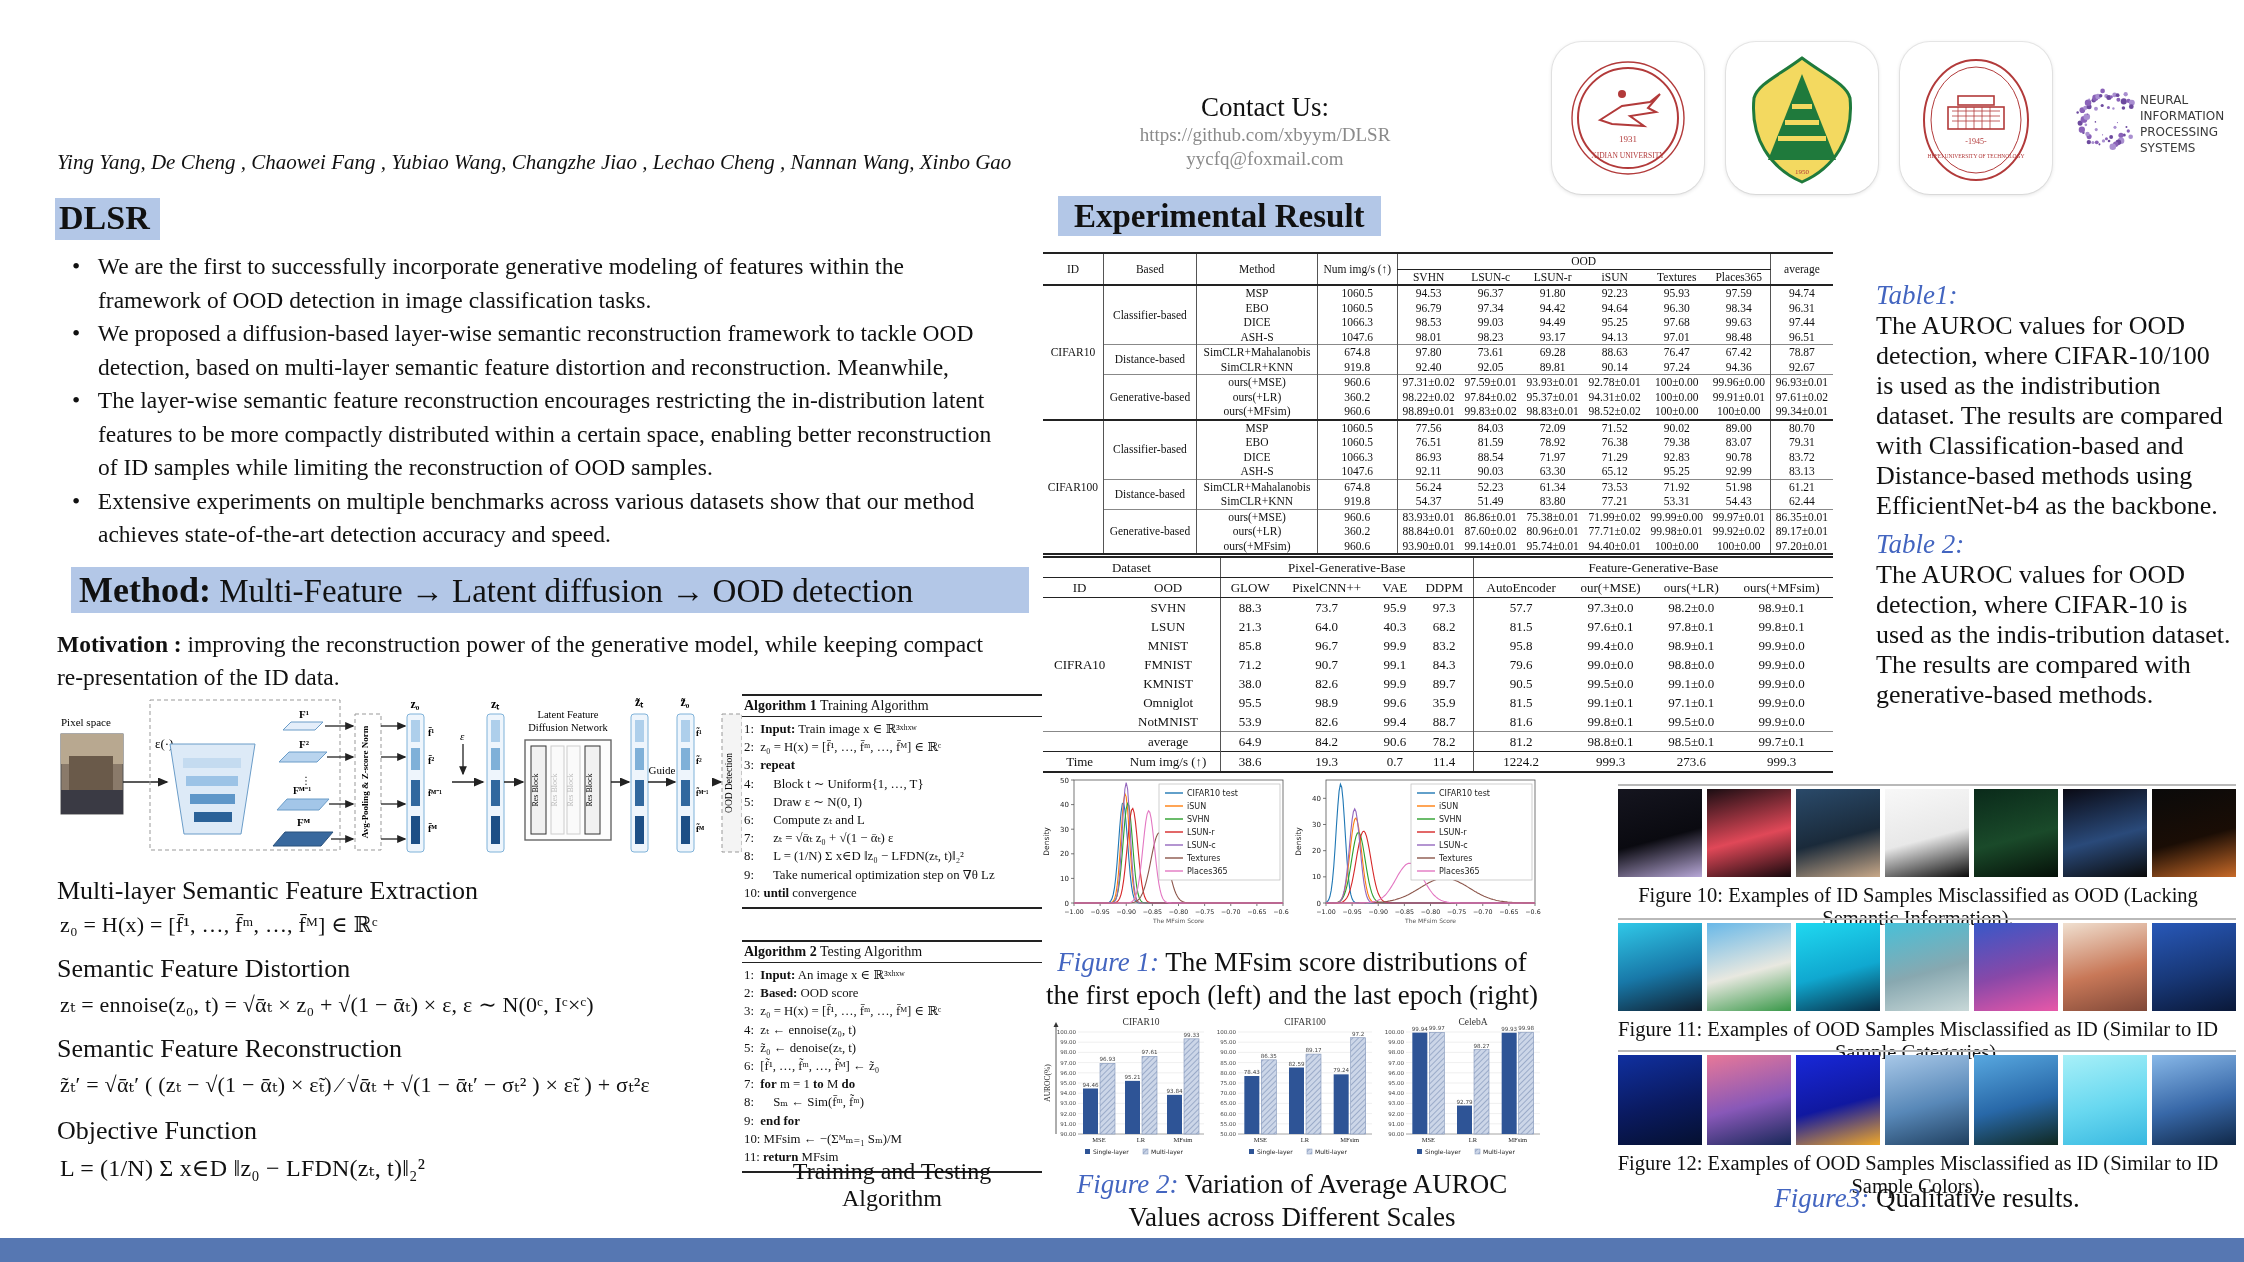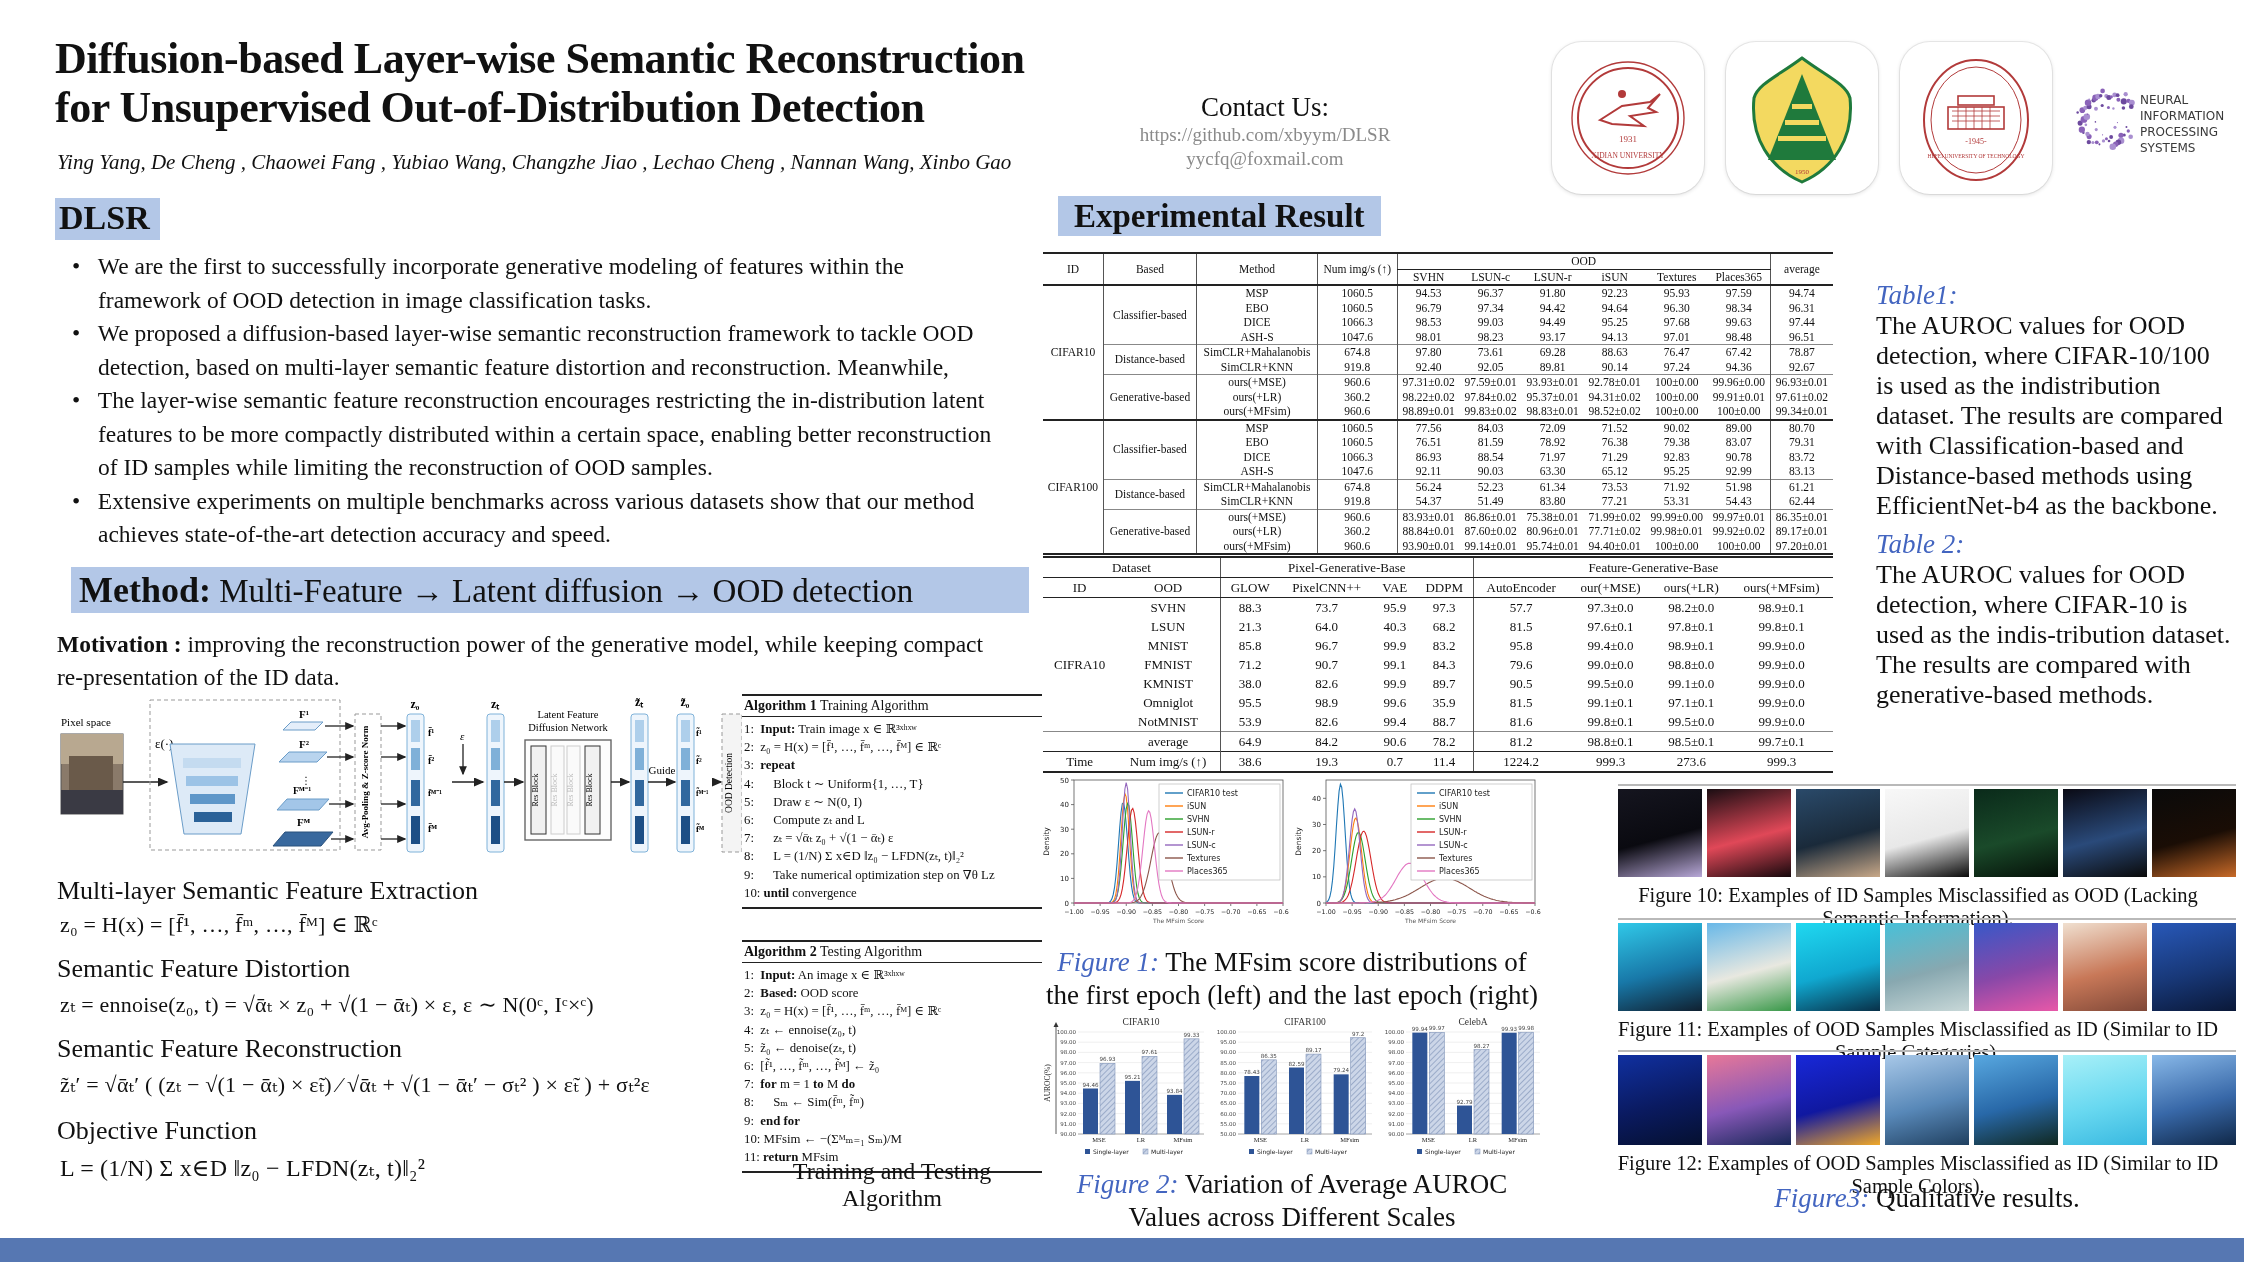--- a/index.html
+++ b/index.html
@@ -59,24 +59,20 @@
   .tile{flex:1;height:100%;}
   .footer-bar{left:0;top:1238px;width:2244px;height:24px;background:#5677b2;}
   svg text{font-family:"DejaVu Sans","Liberation Sans",sans-serif;}
   svg text.serif{font-family:"Liberation Serif",serif;}
 </style>
 </head>
 <body>
 
 <div class="poster">
 
-  <div class="abs title" style="left:55px;top:34px;width:1040px;">
-    <div>Diffusion-based Layer-wise Semantic Reconstruction</div>
-    <div>for Unsupervised Out-of-Distribution Detection</div>
-  </div>
   <div class="abs authors" style="left:57px;top:150px;width:1060px;">Ying Yang, De Cheng , Chaowei Fang , Yubiao Wang, Changzhe Jiao , Lechao Cheng , Nannan Wang, Xinbo Gao</div>
 
   <div class="abs" style="left:1090px;top:92px;width:350px;text-align:center;">
     <div class="contact-label">Contact Us:</div>
     <a class="contact-link" href="#">https://github.com/xbyym/DLSR</a>
     <a class="contact-link" href="#">yycfq@foxmail.com</a>
   </div>
 
   <div class="abs logos-row" style="left:1552px;top:42px;">
     <div class="logo-card">

